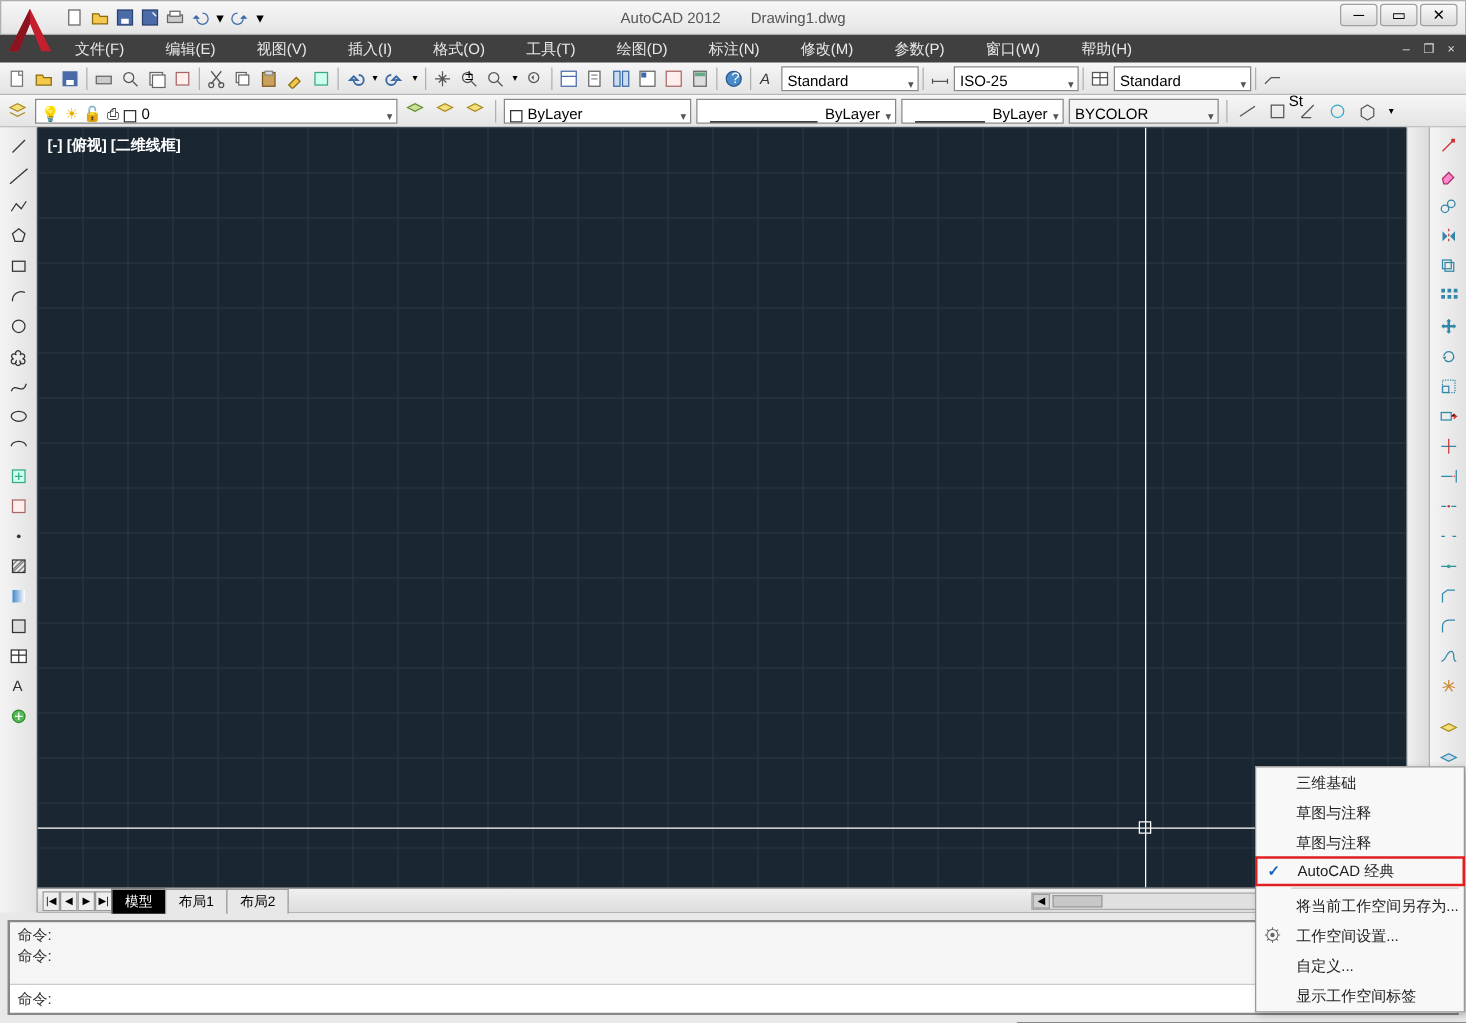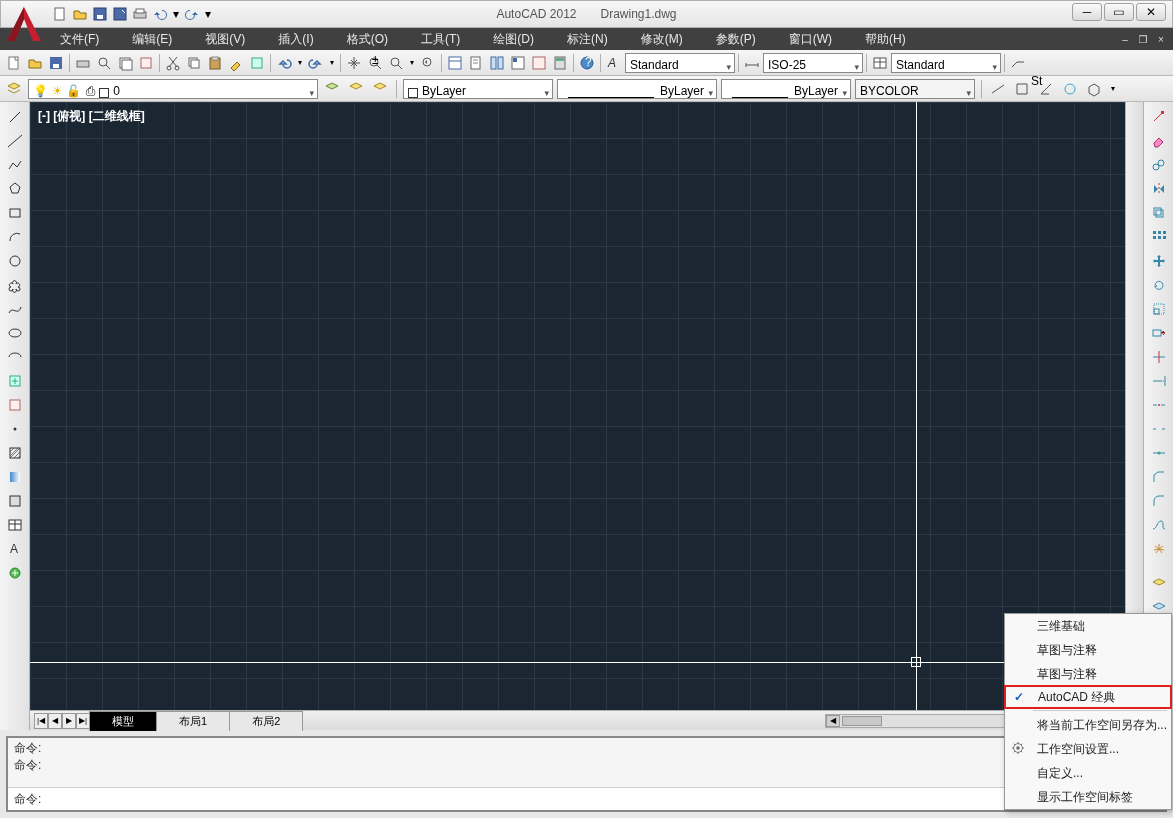--- a/index.html
+++ b/index.html
@@ -41,21 +41,21 @@
 .crosshair-h { position:absolute; left:0; right:0; height:1px; background:#fff; top: 560px; }
 .pick-box { position:absolute; width:10px; height:10px; border:1px solid #fff; left:881px; top:555px; }
 .right-scroll { width: 18px; background: linear-gradient(90deg,#f0f0f0,#dcdcdc); border-left:1px solid #b0b0b0; }
 .right-tools { width: 30px; background: linear-gradient(90deg,#f4f4f4,#e2e2e2); border-left:1px solid #b0b0b0; display:flex; flex-direction:column; align-items:center; padding-top:4px; gap:2px; }
 .right-tools .spacer { height:10px; }
 
 
 .tabs-row { height: 20px; background: linear-gradient(#f0f0f0,#dcdcdc); border-top:1px solid #b0b0b0; display:flex; align-items:center; padding-left:4px; position:relative; }
 .tabs-nav { display:flex; gap:0; }
 .tab-navbtn { width:14px; height:16px; border:1px solid #999; background:#eee; display:flex; align-items:center; justify-content:center; font-size:8px; cursor:pointer; }
-.tab { padding: 2px 22px; background:#e8e8e8; border:1px solid #999; border-bottom:none; margin-left:-1px; cursor:pointer; font-size:11px; }
+.tab { padding: 2px 10px; background:#e8e8e8; border:1px solid #999; border-bottom:none; margin-left:-1px; cursor:pointer; font-size:11px; }
 .tab.active { background:#000; color:#fff; }
 .hscroll { position:absolute; right:20px; width:280px; height:14px; background:#e0e0e0; border:1px solid #aaa; display:flex; align-items:center; }
 .hscroll-btn { width:14px; height:12px; background:#d0d0d0; border:1px solid #999; font-size:8px; display:flex; align-items:center; justify-content:center; }
 .hscroll-thumb { width:40px; height:10px; background:#c8c8c8; border:1px solid #999; margin-left:2px; }
 
 
 .cmd-area { position:absolute; bottom:6px; left:6px; right:6px; height:76px; border:2px solid #888; background:#fafafa; display:flex; flex-direction:column; }
 .cmd-history { flex:1; background:#f5f5f5; padding:2px 6px; font-size:12px; color:#333; overflow:hidden; border-bottom:1px solid #ccc; }
 .cmd-line { display:block; }
 .cmd-input-row { height:22px; display:flex; align-items:center; padding:0 6px; background:#fff; }

